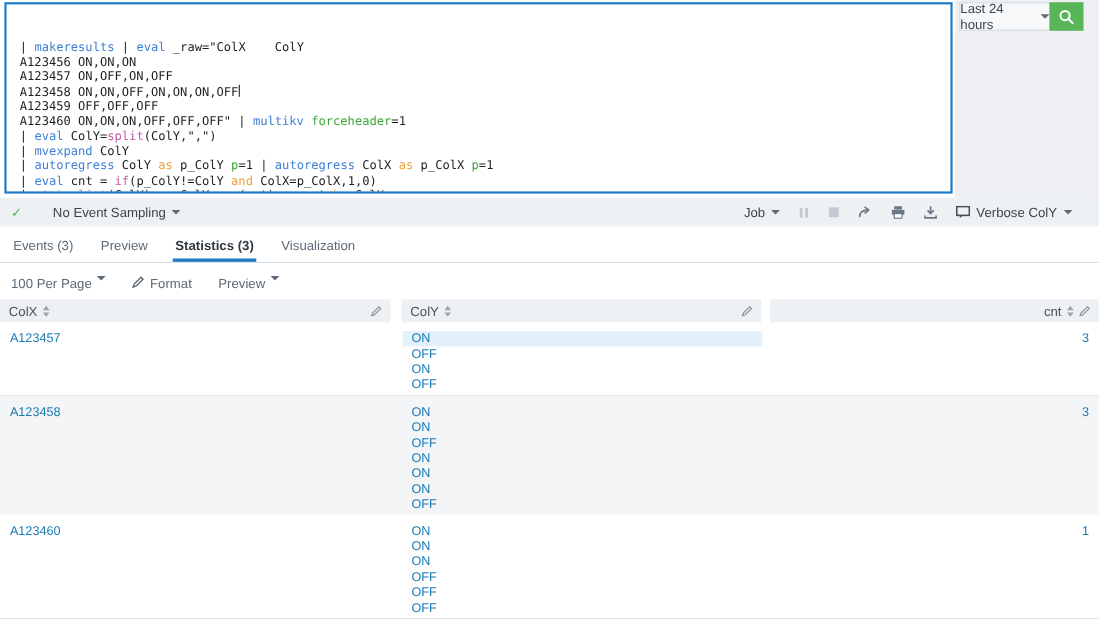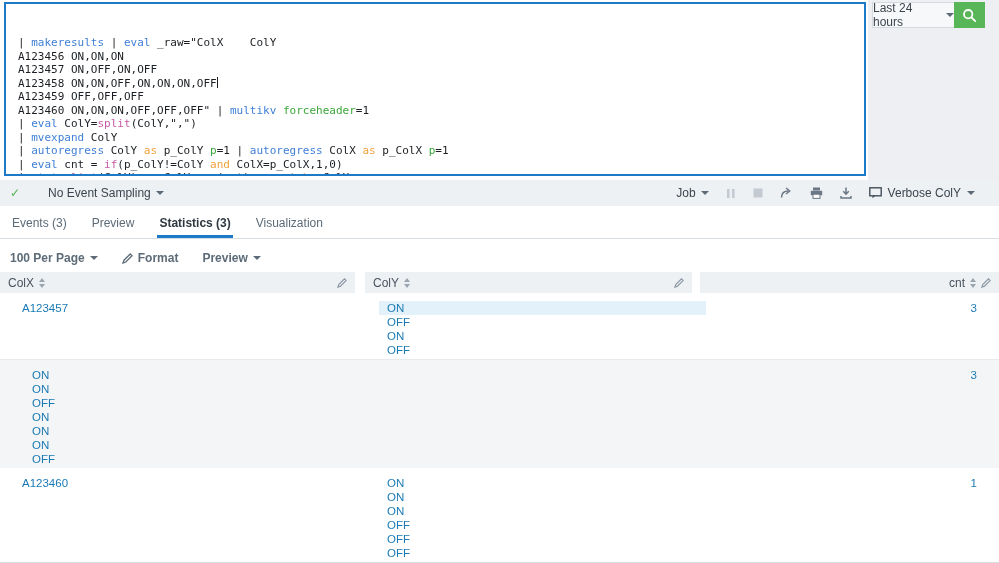--- a/index.html
+++ b/index.html
@@ -40,34 +40,34 @@
   .cdown{width:0;height:0;border-left:4px solid transparent;border-right:4px solid transparent;
     border-top:4px solid #5c6b77;display:inline-block;}
   
   .tabs-row{background:#fff;border-bottom:1px solid #d8dde2;display:flex;gap:21px;
     padding:0 0 0 10px;margin-top:4px;height:29px;font-size:12px;color:var(--muted);}
   .tab{display:flex;align-items:center;padding:0 2px;cursor:pointer;border-bottom:3px solid transparent;}
   .tab.active{color:#2f3942;font-weight:bold;border-bottom-color:var(--accent);}
   
   .toolbar{display:flex;align-items:center;gap:24px;padding:0 10px;height:28px;margin-top:5px;
     font-size:12px;color:var(--muted);}
-  .tool{display:flex;align-items:center;gap:5px;cursor:pointer;font-weight:bold;}
+  .tool{display:flex;align-items:flex-start;gap:5px;cursor:pointer;}
   
   .thead{display:flex;height:21px;font-size:12px;color:#49535e;}
   .th{background:var(--bar-bg);display:flex;align-items:center;padding:0 8px;gap:5px;}
   .th-colx{width:355px;}
   .th-coly{width:327px;margin-left:10px;}
   .th-cnt{flex:1;margin-left:8px;justify-content:flex-end;}
   .th .spacer{flex:1;}
   .sort{display:inline-flex;flex-direction:column;gap:2px;}
   .sort i{width:0;height:0;border-left:3px solid transparent;border-right:3px solid transparent;display:block;}
   .sort .up{border-bottom:4px solid #9aa5af;}
   .sort .dn{border-top:4px solid #9aa5af;}
   .tbody{font-size:11.5px;}
-  .trow{display:flex;padding:8px 14px 2px;border-bottom:1px solid #e8ebee;}
+  .trow{display:flex;padding:8px 1px 2px;border-bottom:1px solid #e8ebee;}
   .trow.alt{background:var(--alt-bg);border-bottom:none;}
   .trow:last-child{border-bottom:1px solid #d8dde2;}
   .cell-colx{width:355px;padding:0 8px;line-height:14px;}
   .cell-colx a{color:var(--link);text-decoration:none;cursor:pointer;}
   .cell-coly{width:327px;margin-left:10px;}
   .cell-coly .val{line-height:14px;padding:0 8px;color:var(--link);cursor:pointer;}
   .cell-coly .val.hl{background:var(--hl);}
   .cell-cnt{flex:1;margin-left:8px;text-align:right;padding:0 8px;line-height:14px;}
   .cell-cnt a{color:var(--link);text-decoration:none;cursor:pointer;}
   svg{display:block;}
@@ -230,20 +230,21 @@
       <div class="cell-colx"><a>A123457</a></div>
       <div class="cell-coly">
         <div class="val hl">ON</div>
         <div class="val">OFF</div>
         <div class="val">ON</div>
         <div class="val">OFF</div>
       </div>
       <div class="cell-cnt"><a>3</a></div>
     </div>
     <div class="trow alt">
+      <div class="cell-colx"><a>A123458</a></div>
       <div class="cell-coly">
         <div class="val">ON</div>
         <div class="val">ON</div>
         <div class="val">OFF</div>
         <div class="val">ON</div>
         <div class="val">ON</div>
         <div class="val">ON</div>
         <div class="val">OFF</div>
       </div>
       <div class="cell-cnt"><a>3</a></div>

